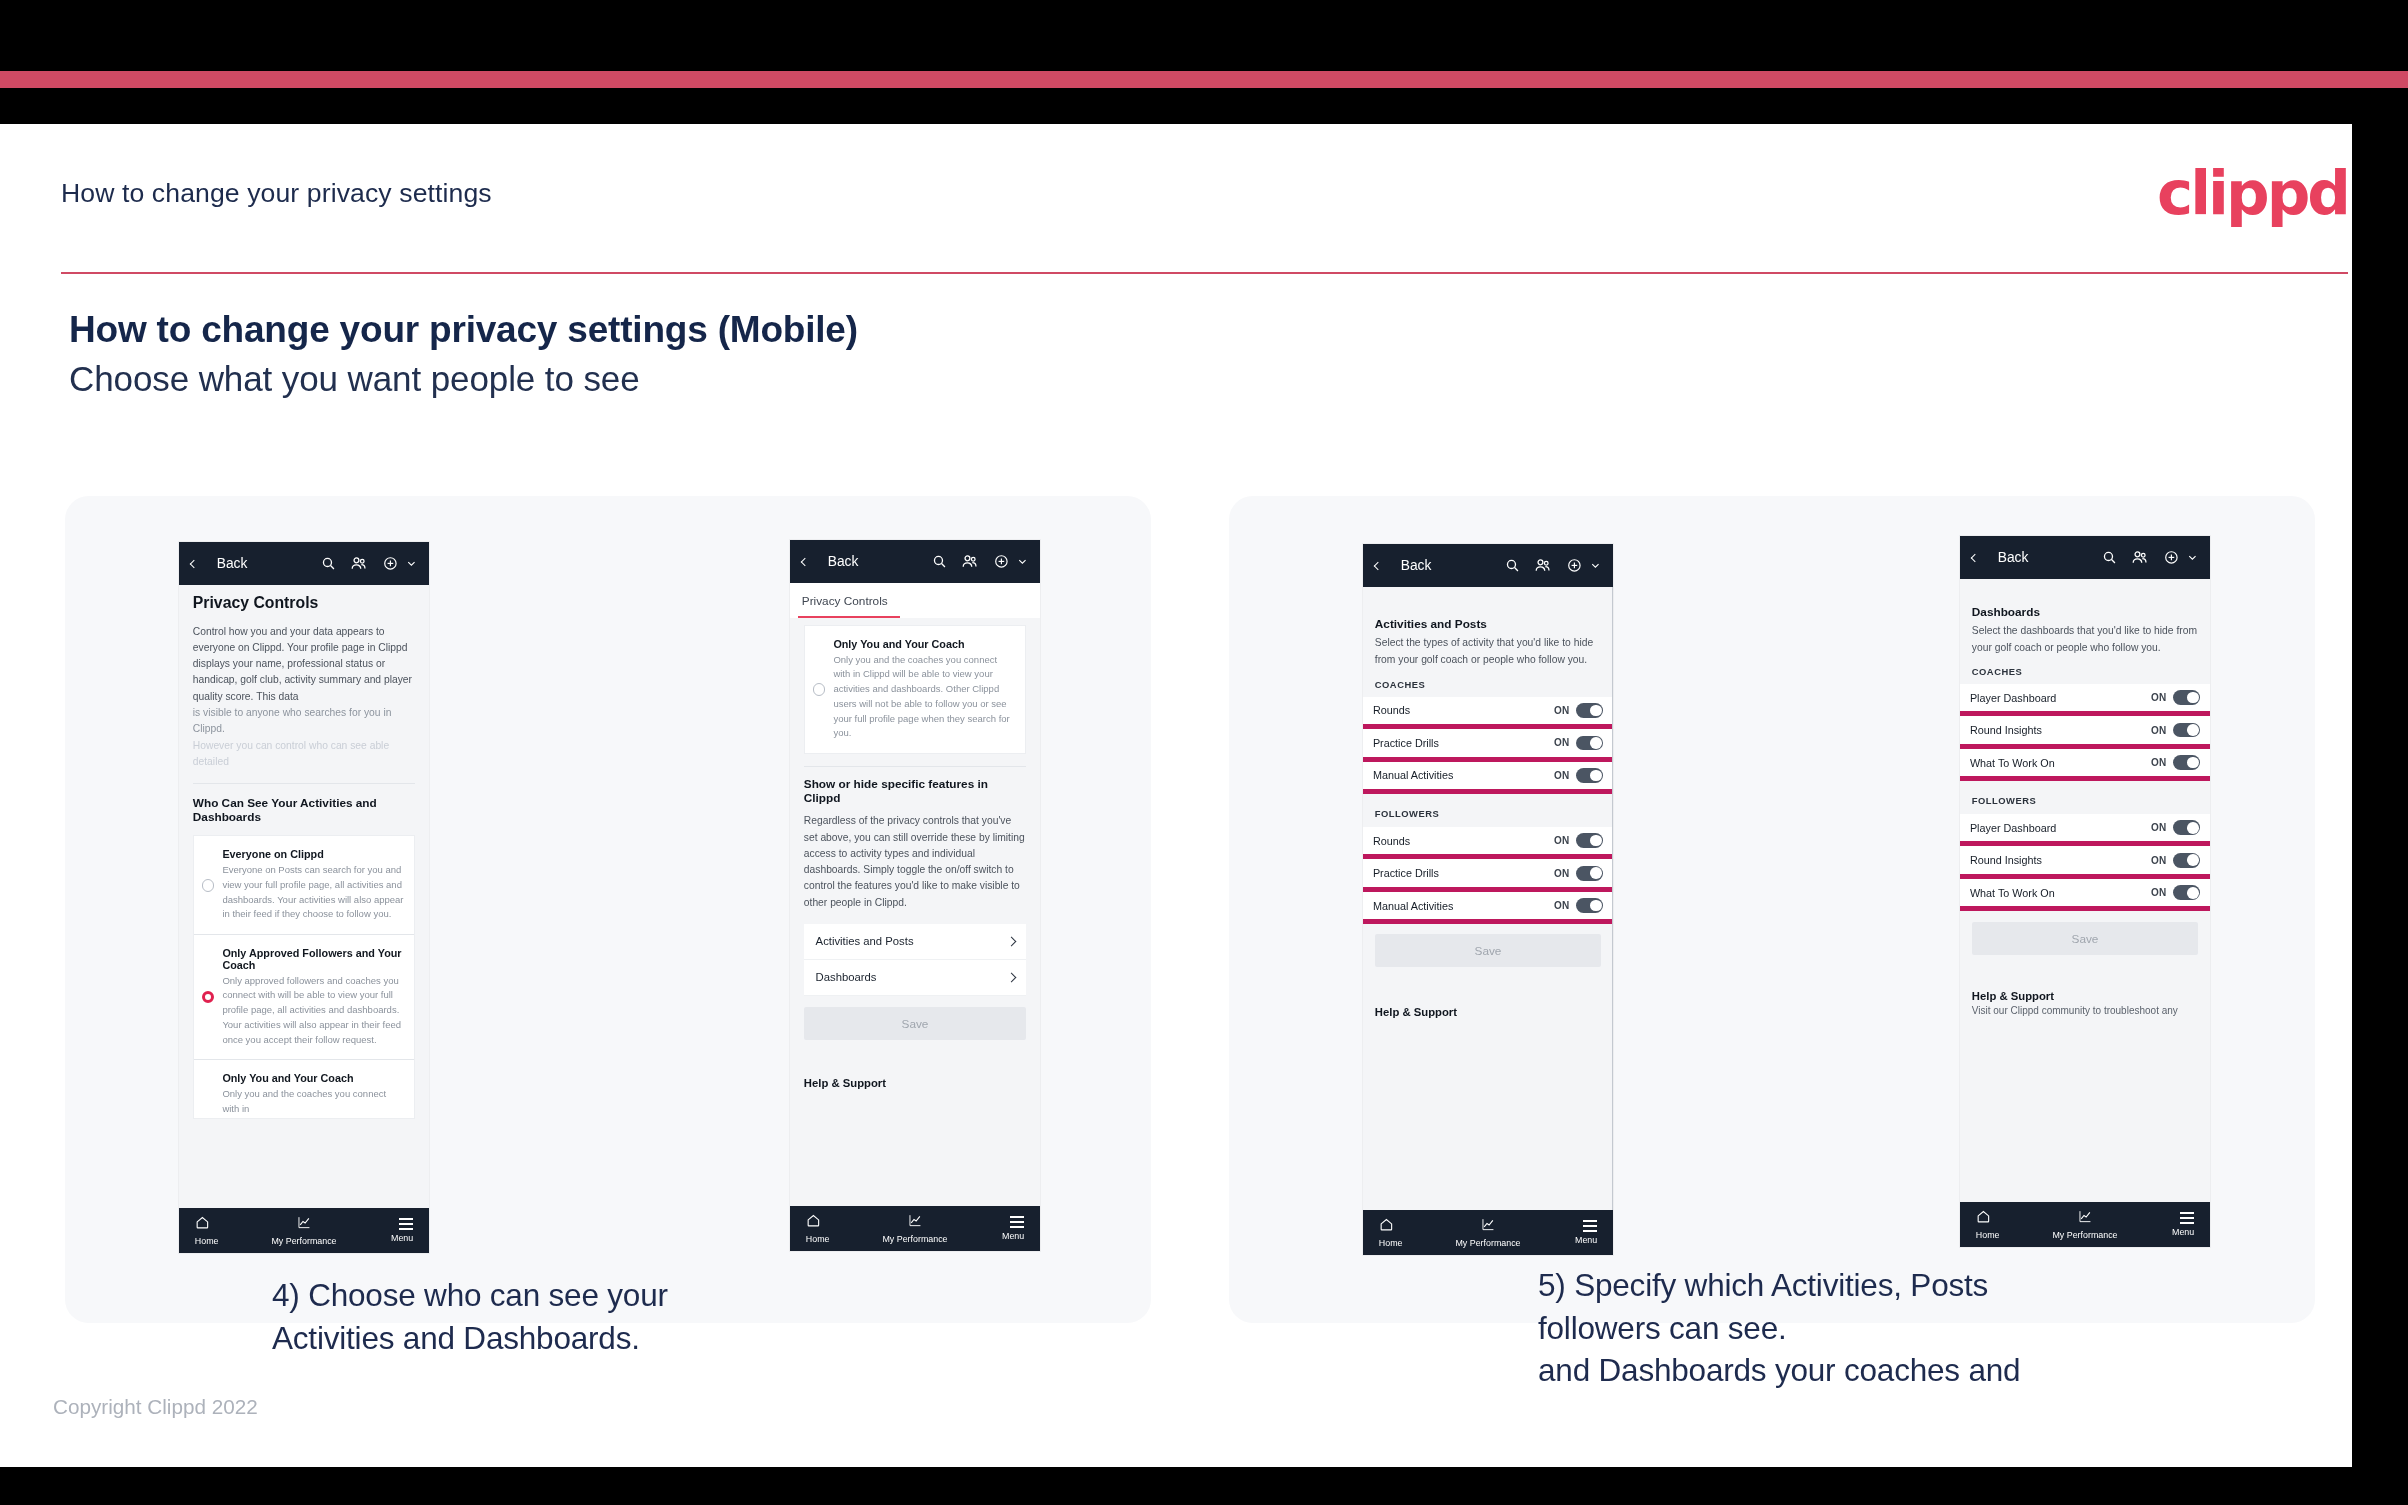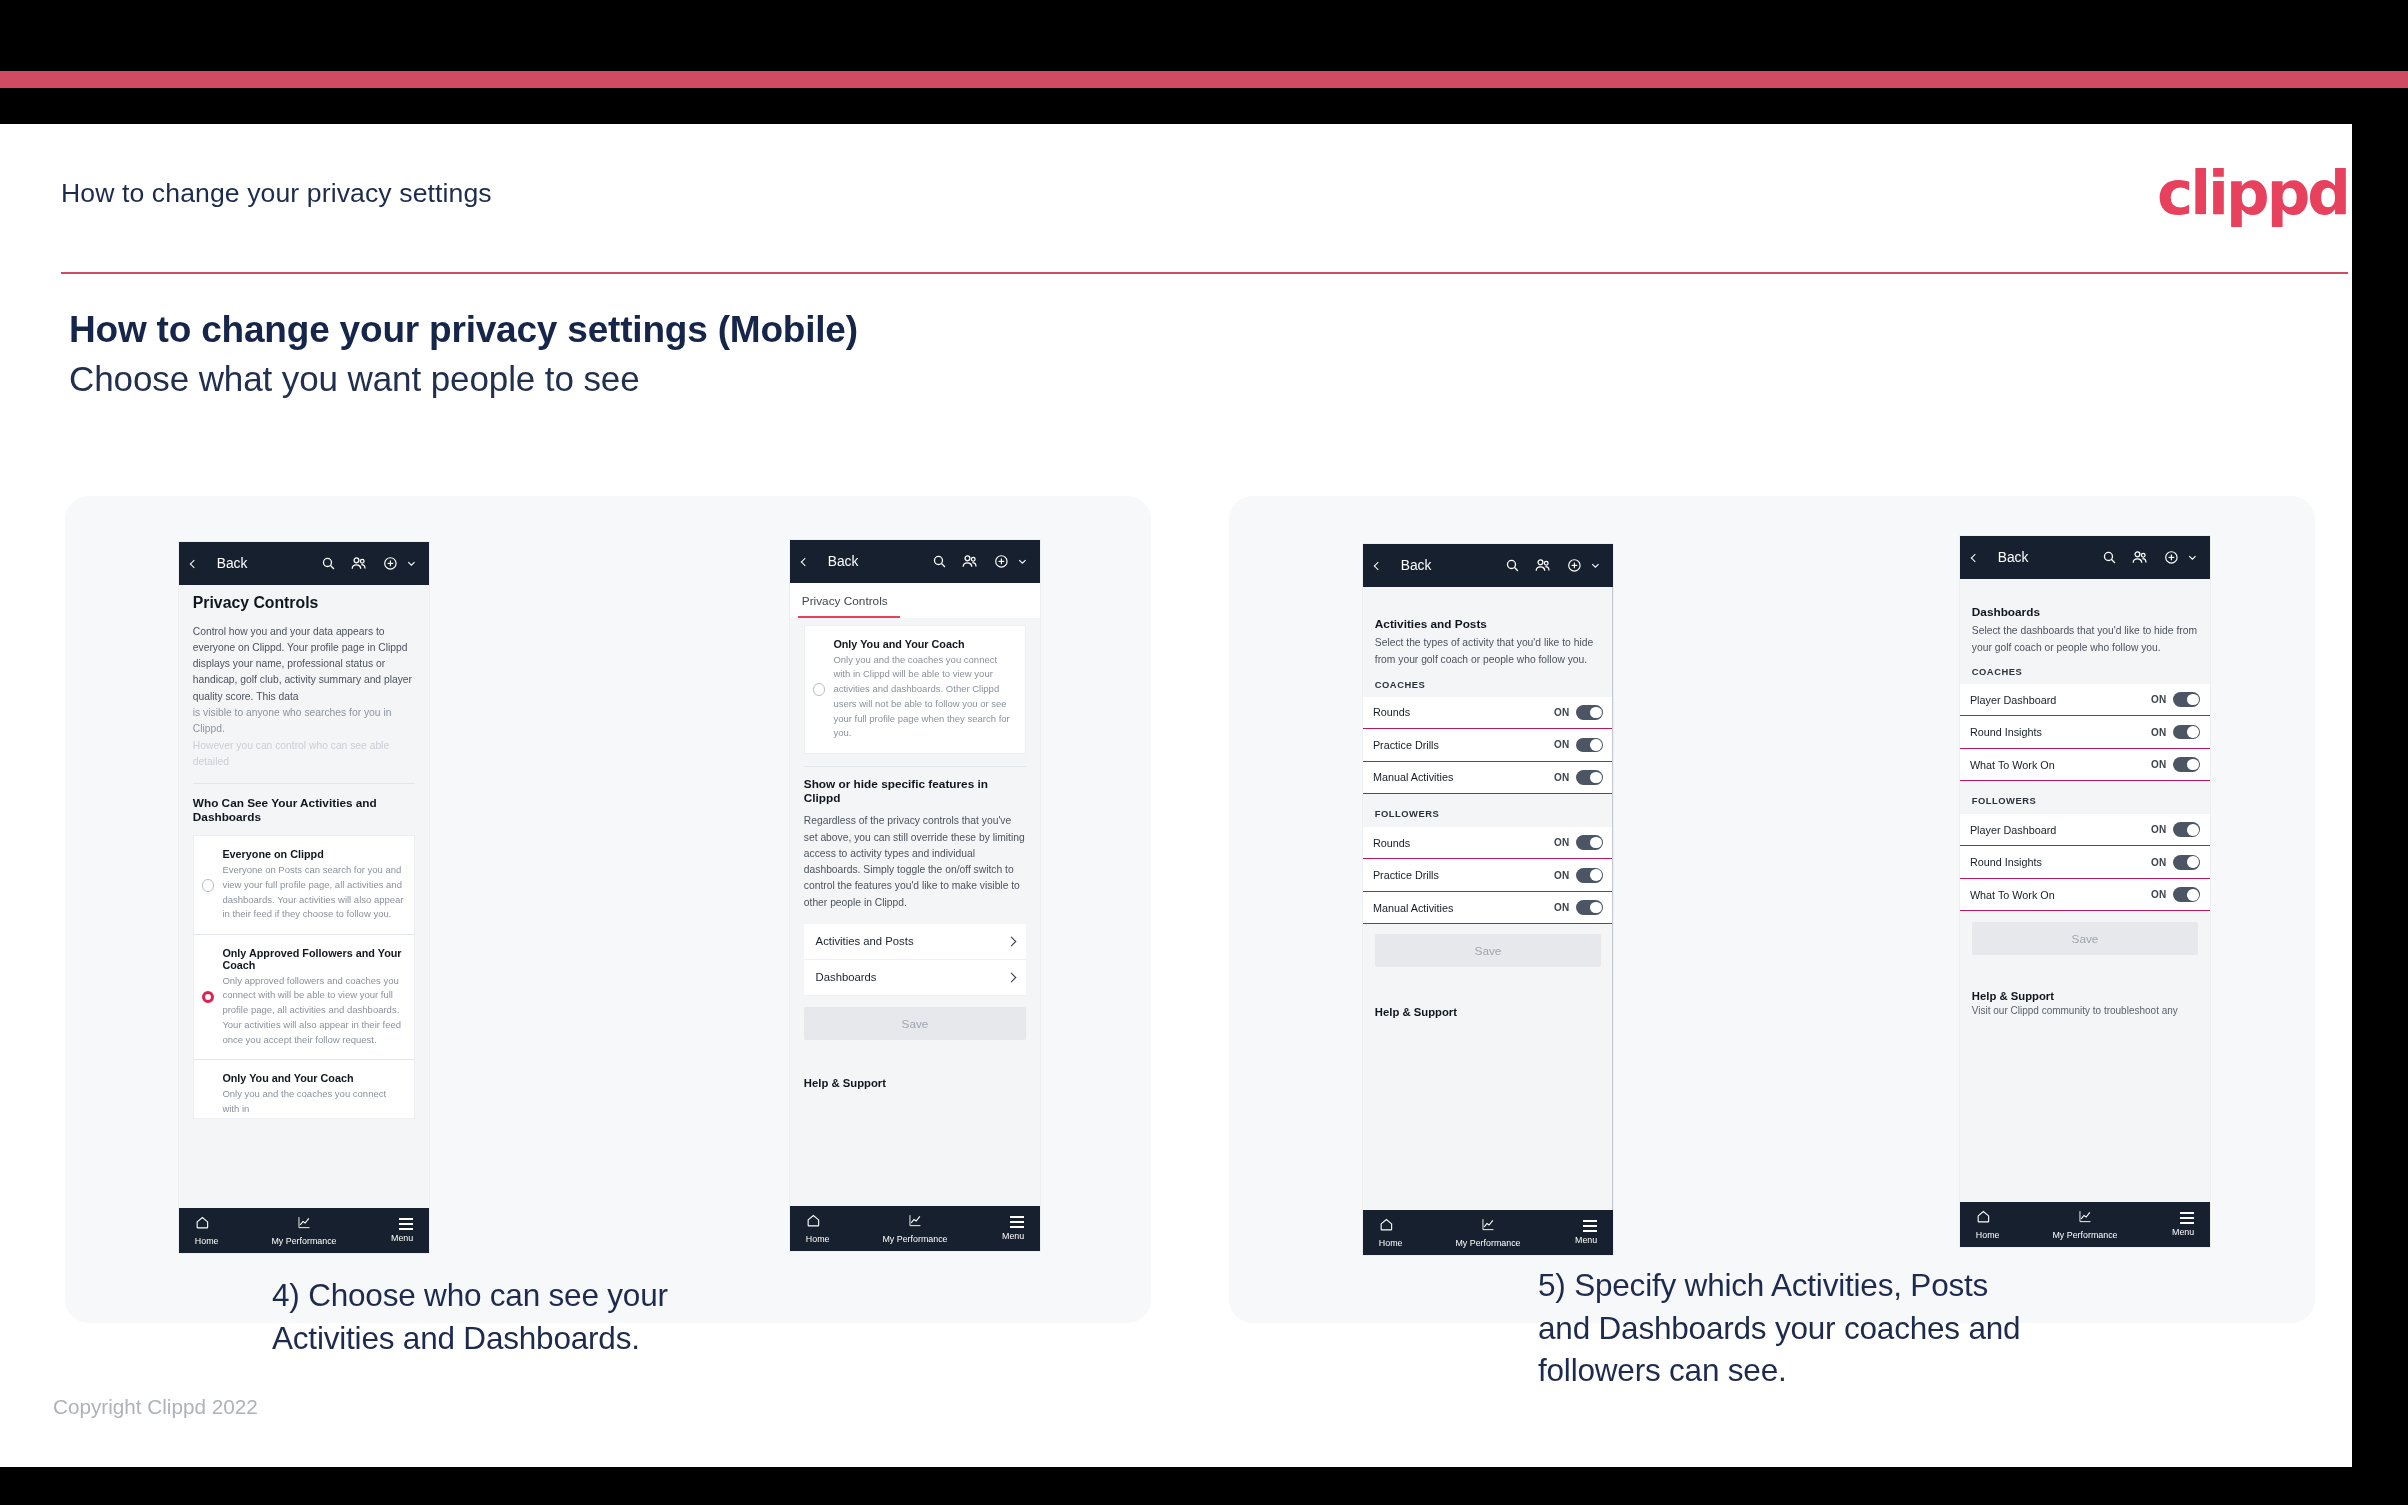--- a/index.html
+++ b/index.html
@@ -138,21 +138,21 @@
     height:32.5px; display:flex; align-items:center; justify-content:center;
     border-radius:2px;
   }
 
   .sec-label {
     font-size:9.4px; font-weight:bold; color:#2b323c; letter-spacing:0.5px;
   }
 
   .tog-row {
     background:#fff; display:flex; align-items:center;
-    height:32.5px; padding:0 9.9px; border-bottom:1px solid #be185d;gap:48px;
+    height:32.5px; padding:0 9.9px; border-bottom:5px solid #be185d;gap:48px;
   }
   .tog-name { font-size:10.8px; color:#161d27; }
   .tog-right { margin-left:auto; display:flex; align-items:center; gap:5.9px; }
   .tog-on-label { font-size:10px; font-weight:bold; color:#3c434d; letter-spacing:0.3px; }
   .switch {
     width:27.6px; height:14.8px; border-radius:7.9px; background:#4b5563;
     position:relative;
   }
   .switch .knob {
     position:absolute; right:1.6px; top:1.6px;
@@ -702,22 +702,22 @@
                   <i></i>
                 </span>
               <span class="nb-label">Menu</span>
             </div>
           </div>
         </div>
       </div>
 
       <div class="card-caption" style="left:309px; top:768px; width:778px;">
         <div>5) Specify which Activities, Posts</div>
+        <div>followers can see.</div>
         <div>and Dashboards your  coaches and</div>
-        <div>followers can see.</div>
       </div>
     </div>
 
     <div class="footer-copy">Copyright Clippd 2022</div>
 
   </div>
 </div>
 
 
 </body></html>

